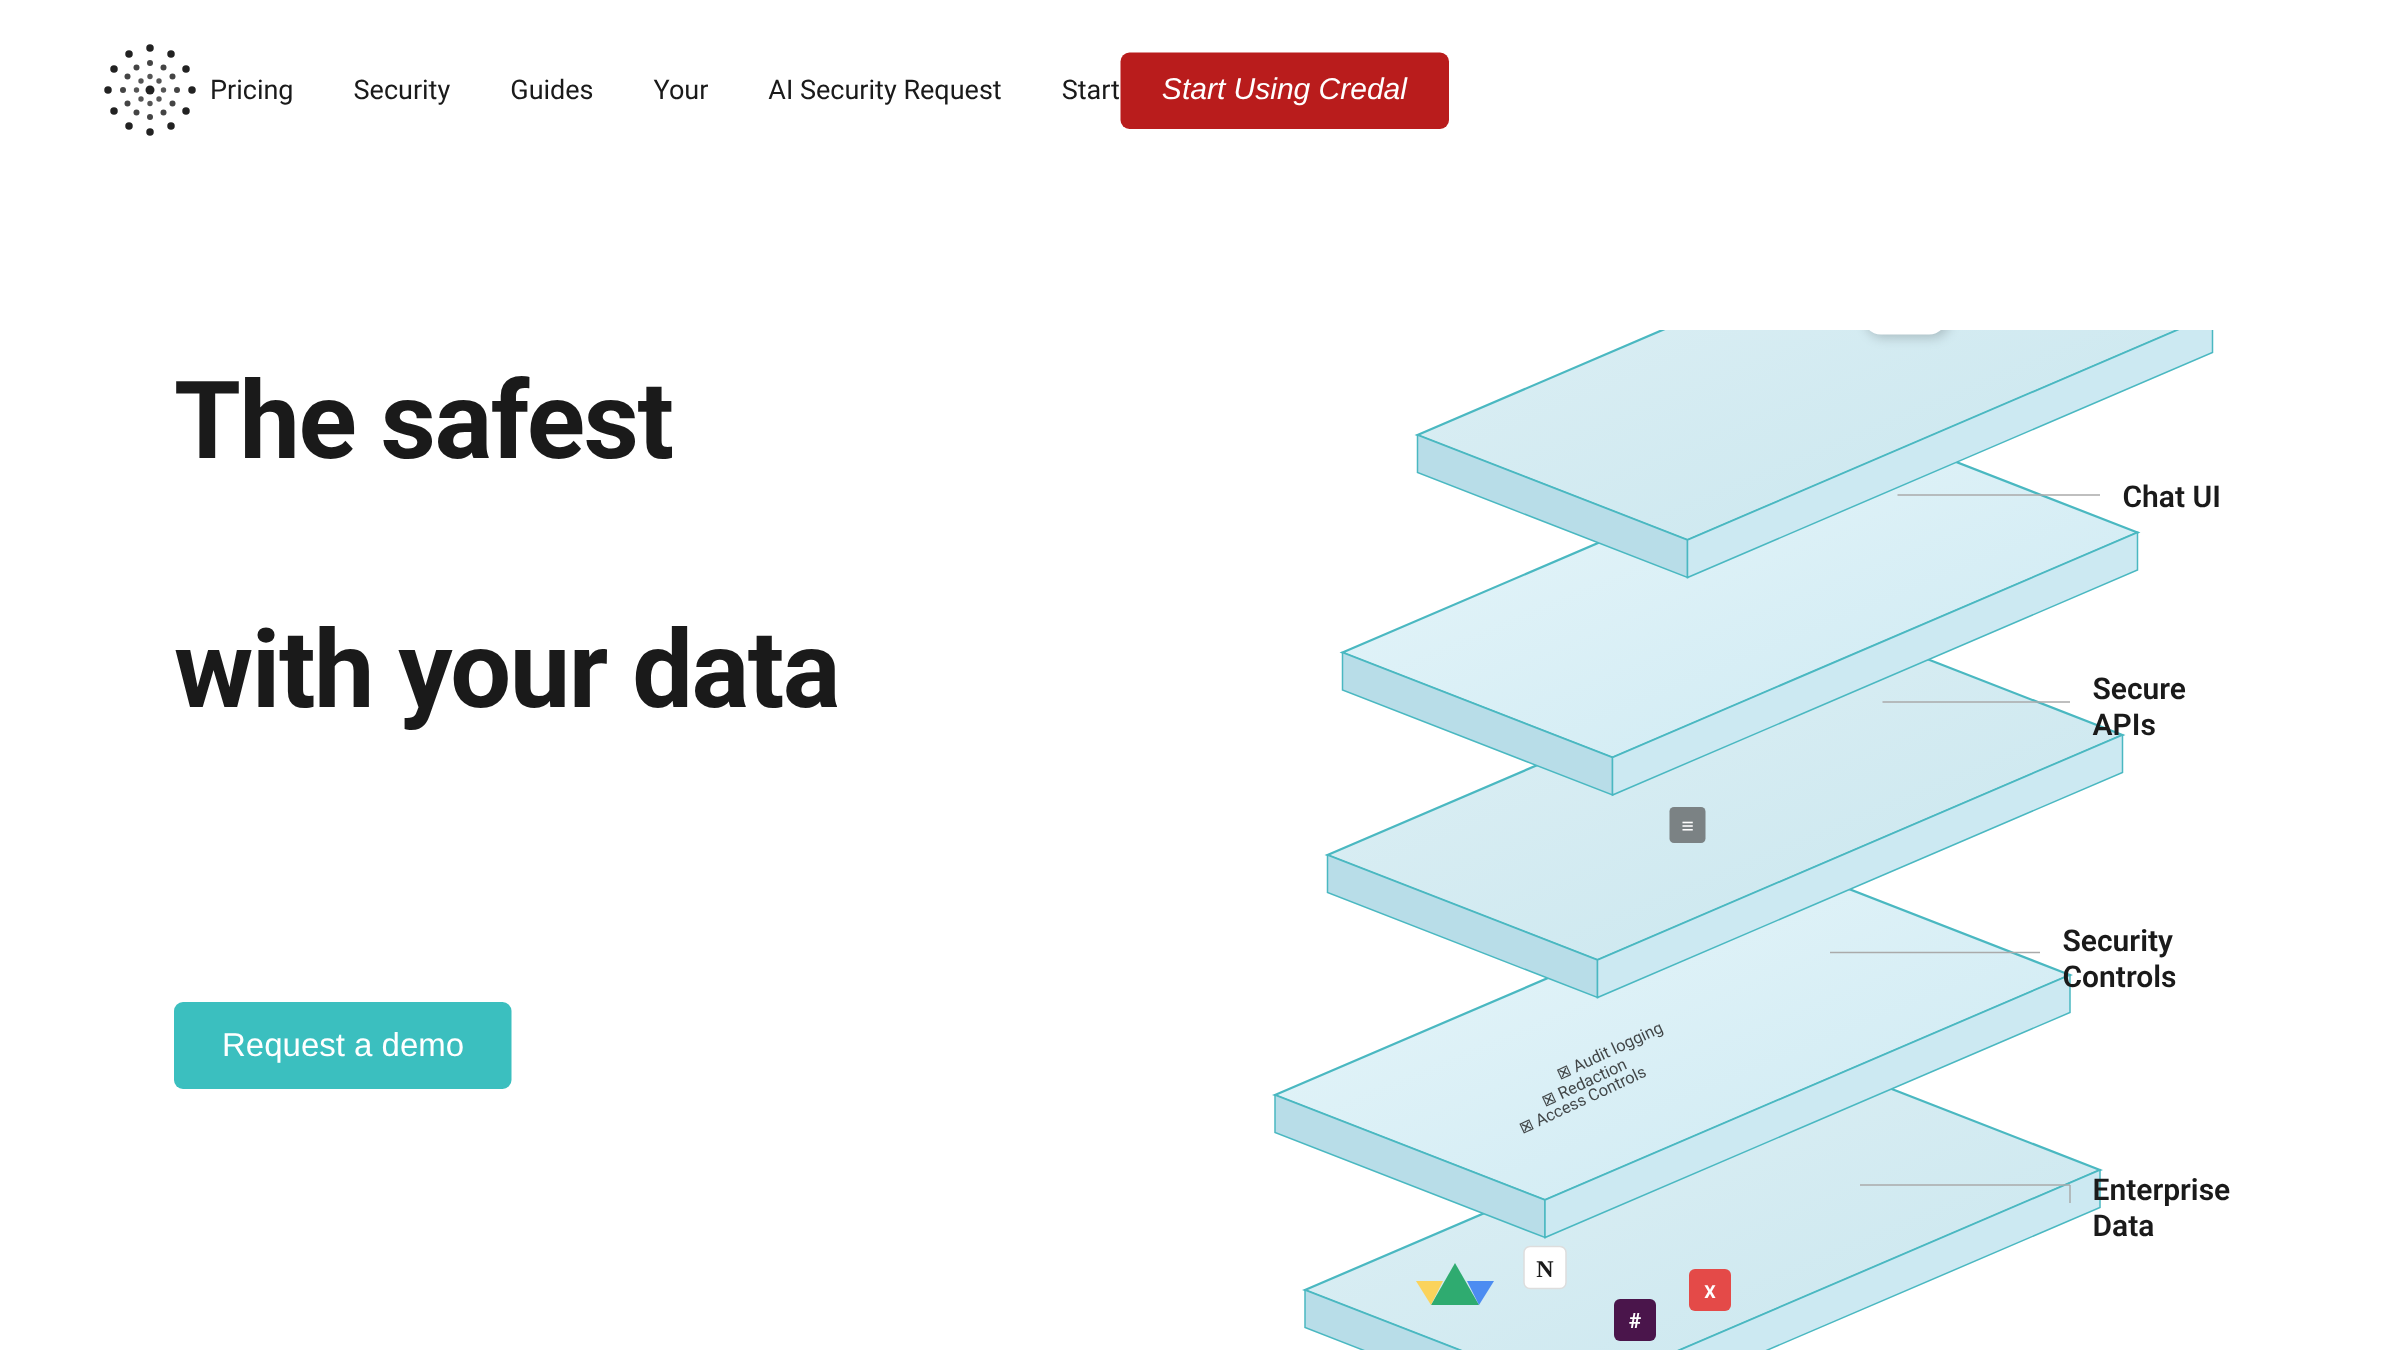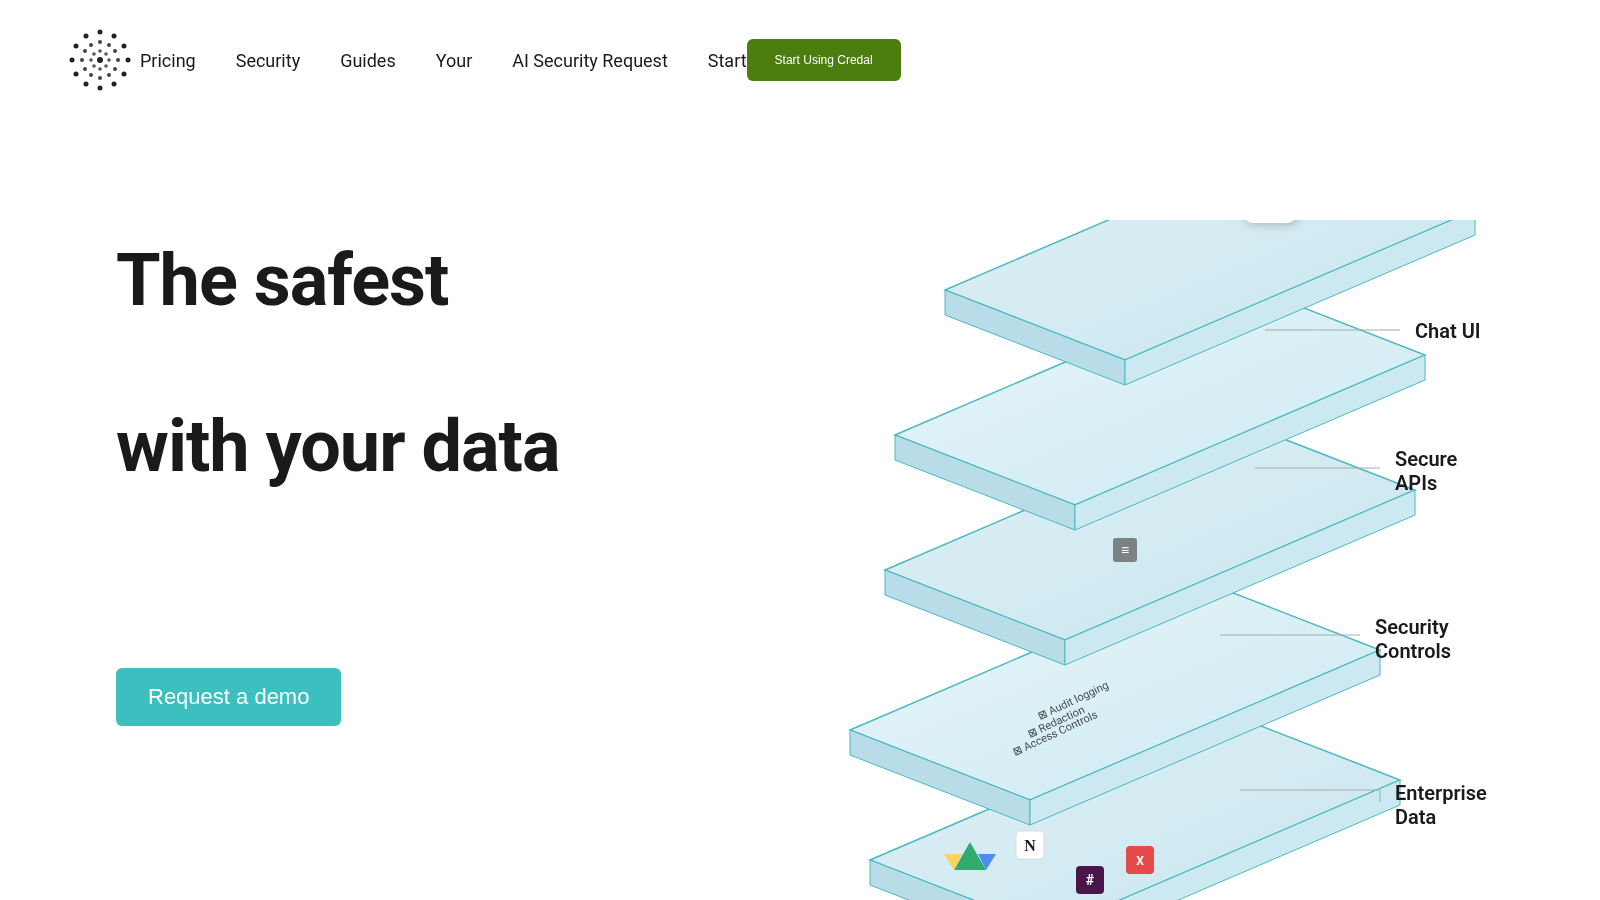--- a/index.html
+++ b/index.html
@@ -39,29 +39,30 @@
 
     nav a {
       text-decoration: none;
       color: #1a1a1a;
       font-size: 18px;
       font-weight: 400;
       cursor: pointer;
     }
 
     .cta-button {
-      background: #4d7c0f;
+      background: #b91c1c;
       color: white;
       border: none;
       padding: 14px 28px;
       border-radius: 6px;
-      font-size: 12px;
+      font-size: 20px;
       cursor: pointer;
       font-weight: 500;
       white-space: nowrap;
+      font-style: italic;
     }
 
     
     .hero {
       display: flex;
       align-items: flex-start;
       padding: 60px 60px 0 116px;
       position: relative;
     }
 

